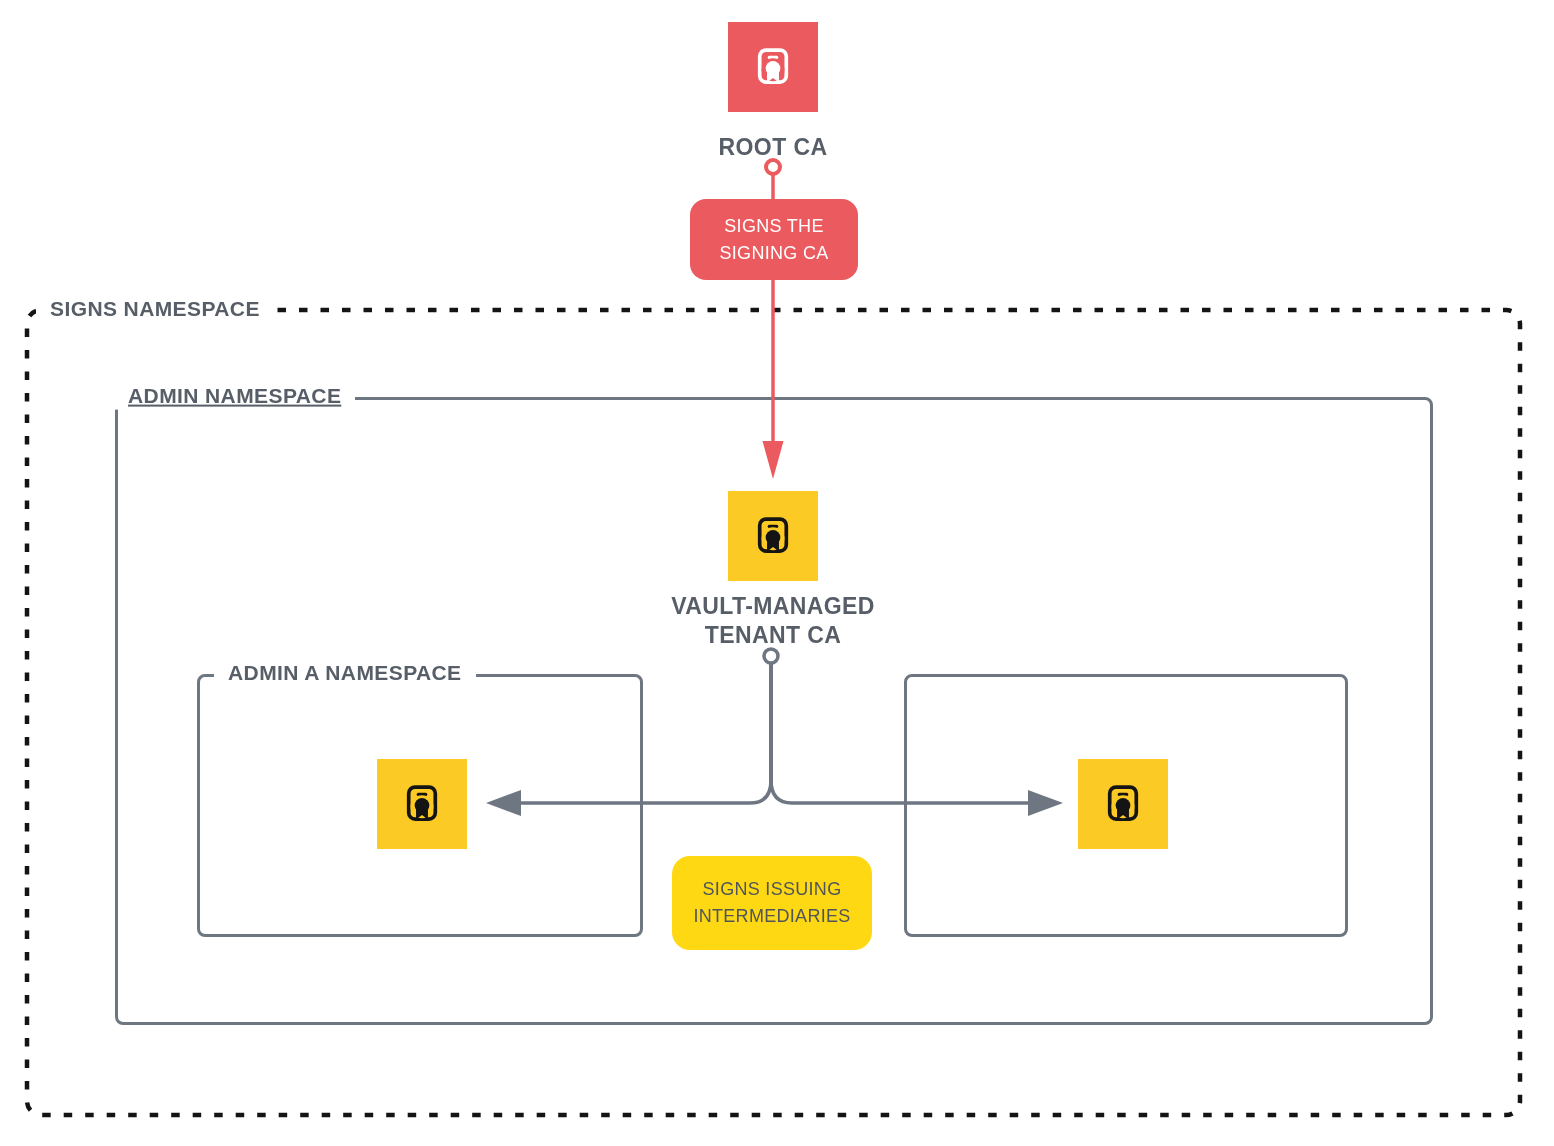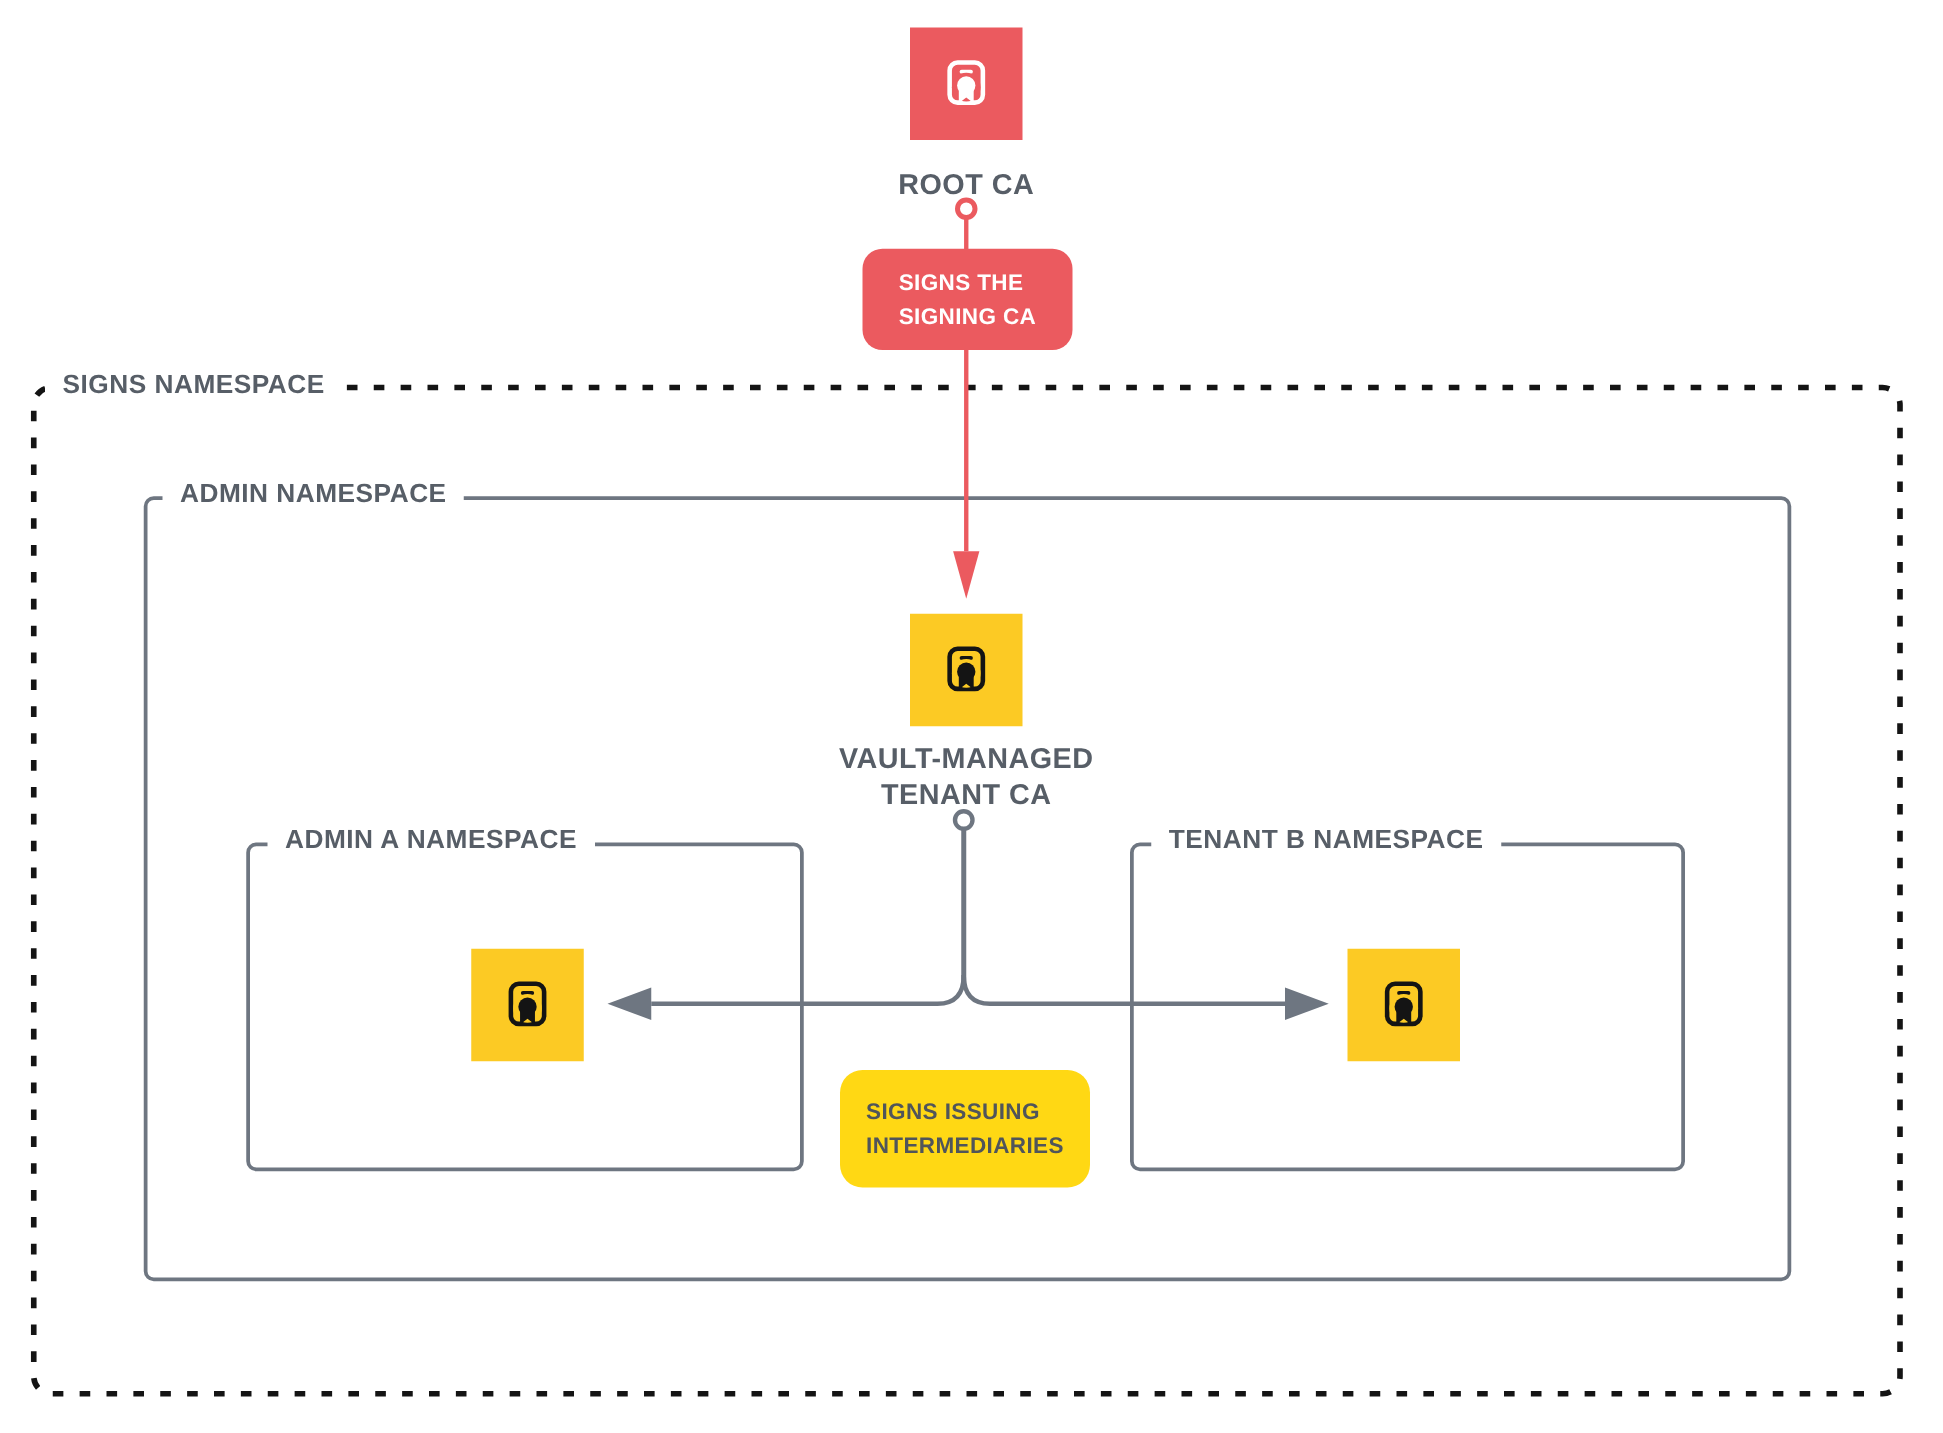--- a/index.html
+++ b/index.html
@@ -37,21 +37,21 @@
     background:#fff;
     padding:2px 14px;
     font-size:21px;
     font-weight:600;
     letter-spacing:.4px;
     color:var(--label-gray);
     white-space:nowrap;
     z-index:4;
   }
   .ns-label.root{left:36px;top:310px;}
-  .ns-label.admin{left:130px;top:397px;}
+  .ns-label.admin{left:114px;top:397px;text-decoration:underline;}
   .ns-label.tenant-a{left:214px;top:674px;}
   .ns-label.tenant-b{left:921px;top:674px;}
   
   svg.overlay{position:absolute;left:0;top:0;z-index:2;}
   .dashed-rect{fill:none;stroke:var(--dash-black);stroke-width:4.5;stroke-dasharray:8.5 13;}
   .red-stroke{stroke:var(--red);fill:none;}
   .red-fill{fill:var(--red);}
   .gray-stroke{stroke:var(--line-gray);fill:none;}
   .gray-fill{fill:var(--line-gray);}
   .ring{fill:#fff;}
@@ -79,23 +79,24 @@
     color:var(--label-gray);
     white-space:pre-line;
     z-index:3;
   }
   .node-label.root-ca{left:673px;top:133px;width:200px;}
   .node-label.vault-ca{left:663px;top:592px;width:220px;}
   
   .badge{
     position:absolute;
     display:flex;align-items:center;justify-content:center;
+    text-align:center;
     white-space:pre-line;
     font-size:18px;
-    font-weight:700;
+    font-weight:400;
     letter-spacing:.3px;
     line-height:1.5;
     z-index:3;
   }
   .badge.signs-signing{
     left:690px;top:199px;width:168px;height:81px;
     background:var(--red);color:#fff;border-radius:16px;
   }
   .badge.signs-issuing{
     left:672px;top:856px;width:200px;height:94px;
@@ -124,21 +125,20 @@
     <line class="gray-stroke" x1="771" y1="663" x2="771" y2="786" stroke-width="4"></line>
     <path class="gray-stroke" d="M 771 780 Q 771 803 750 803 L 521 803" stroke-width="3.5"></path>
     <path class="gray-stroke" d="M 771 780 Q 771 803 792 803 L 1029 803" stroke-width="3.5"></path>
     <polygon class="gray-fill" points="486,803 521,790 521,816"></polygon>
     <polygon class="gray-fill" points="1063,803 1028,790 1028,816"></polygon>
   </svg>
 
   <div class="ns-label root">SIGNS NAMESPACE</div>
   <div class="ns-label admin">ADMIN NAMESPACE</div>
   <div class="ns-label tenant-a">ADMIN A NAMESPACE</div>
-  <div class="ns-label tenant-b">TENANT B NAMESPACE</div>
 
   <div class="node-square red root-ca">
     <svg class="cert-svg" viewBox="0 0 48 48" width="44" height="44">
       <rect x="9.5" y="5.5" width="29" height="35" rx="7" fill="none" stroke="#FFFFFF" stroke-width="4"></rect>
       <line x1="20" y1="13.5" x2="28" y2="13.5" stroke="#FFFFFF" stroke-width="3.6" stroke-linecap="round"></line>
       <circle cx="24" cy="27" r="12.5" style="fill:var(--red)"></circle>
       <circle cx="24" cy="25.5" r="8" fill="#FFFFFF"></circle>
       <path d="M17.5 28.5 V 41 L 24 36 L 30.5 41 V 28.5 Z" fill="#FFFFFF"></path>
     </svg>
   </div>

